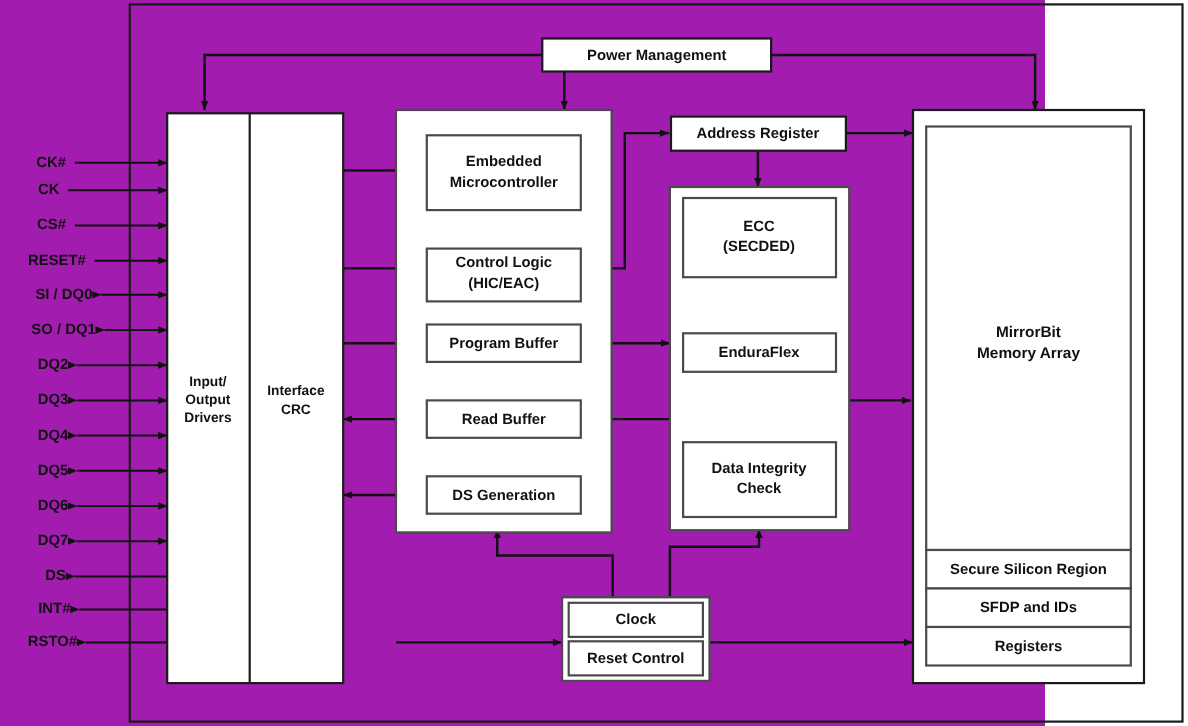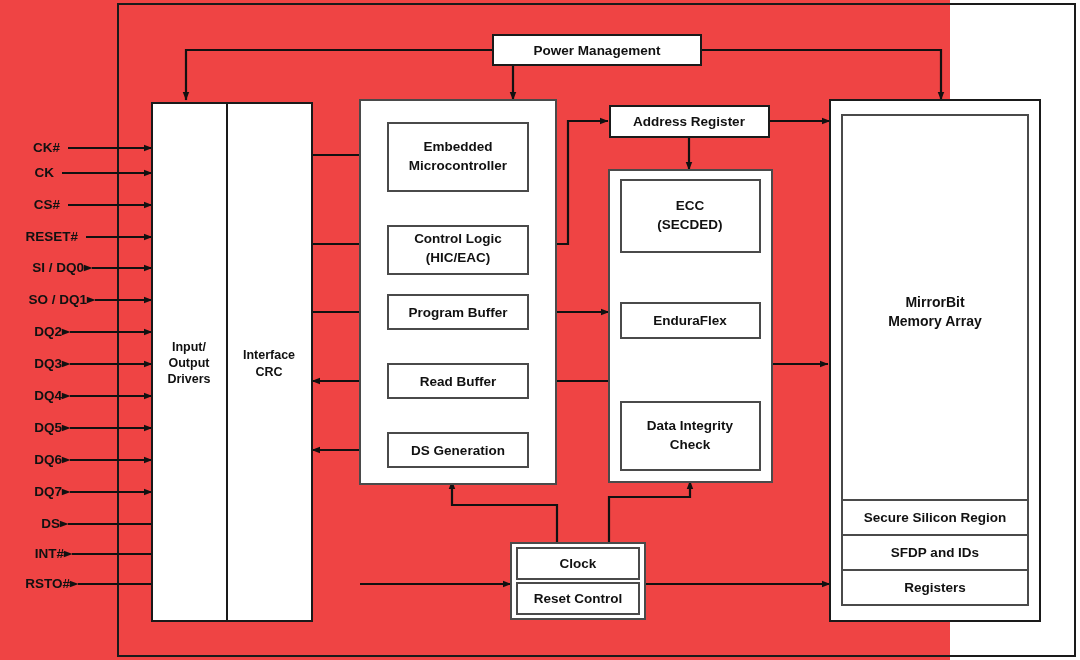--- a/index.html
+++ b/index.html
@@ -1,21 +1,21 @@
 <!DOCTYPE html>
 <html><head>
 <meta charset="utf-8">
 <style>
   html,body{margin:0;padding:0;background:#ffffff;}
   body{
     width:1080px;height:660px;
     font-family:"Liberation Sans","DejaVu Sans",sans-serif;
     overflow:hidden;
   }
-  #stage{position:relative;width:950px;height:660px;background:#ef4444;}
+  #stage{position:relative;width:950px;height:660px;background:#a21caf;}
   svg#diagram{position:absolute;left:0;top:0;width:1080px;height:660px;}
   .outer-chip{fill:none;stroke:#1a1a1a;stroke-width:2;}
   .grp{fill:#ffffff;stroke:#4a4a4a;stroke-width:2;}
   .bx{fill:#ffffff;stroke:#1a1a1a;stroke-width:2;}
   .bx2{fill:#ffffff;stroke:#4a4a4a;stroke-width:2;}
   .wire{fill:none;stroke:#111111;stroke-width:2.2;}
   .wire-thin{fill:none;stroke:#111111;stroke-width:1.8;}
 
   text{
     font-family:"Liberation Sans","DejaVu Sans",sans-serif;

